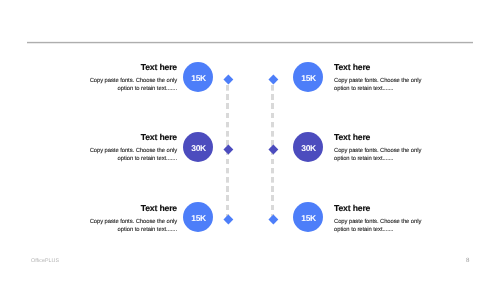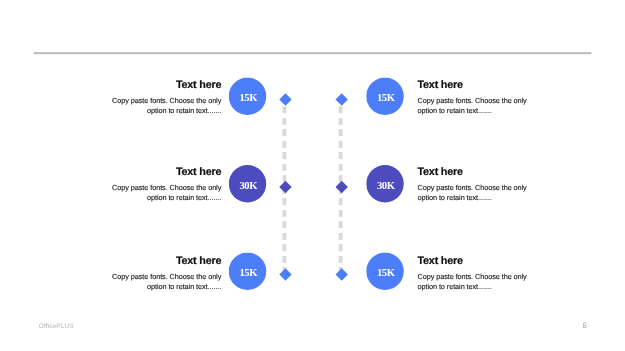--- a/index.html
+++ b/index.html
@@ -8,21 +8,21 @@
   .toprule{position:absolute;left:27.4px;top:41px;width:445.5px;height:3px;background:linear-gradient(to bottom,rgba(255,255,255,0) 0%,rgba(255,255,255,0) 13%,#c8c8c8 30%,#aeaeae 50%,#c5c5c5 72%,rgba(255,255,255,0) 90%,rgba(255,255,255,0) 100%);}
   .row{position:absolute;left:0;width:500px;height:30px;}
   .row-1{top:63.3px;}
   .row-2{top:133.45px;}
   .row-3{top:203.6px;}
   .textblock{position:absolute;top:0;width:88px;}
   .textblock.left{left:88.8px;text-align:right;}
   .textblock.right{left:334.2px;text-align:left;}
   .title{will-change:transform;font-size:8.6px;font-weight:bold;color:#101010;letter-spacing:-0.15px;line-height:9px;-webkit-text-stroke:0.16px #101010;}
   .body{will-change:transform;font-size:5.85px;color:#1a1a1a;line-height:7.95px;margin-top:6.0px;letter-spacing:-0.06px;-webkit-text-stroke:0.1px #1a1a1a;}
-  .circle{position:absolute;top:-1.2px;will-change:transform;width:30px;height:30px;border-radius:50%;display:flex;align-items:center;justify-content:center;color:#fff;font-size:8.5px;font-weight:bold;letter-spacing:-0.35px;line-height:1;padding-top:1.8px;padding-left:1.2px;box-sizing:border-box;font-family:Liberation Serif, serif;}
+  .circle{position:absolute;top:-1.2px;will-change:transform;width:30px;height:30px;border-radius:50%;display:flex;align-items:center;justify-content:center;color:#fff;font-size:8.5px;font-weight:bold;letter-spacing:-0.35px;line-height:1;padding-top:1.8px;padding-left:1.2px;box-sizing:border-box;}
   .circle-left{left:183px;}
   .circle-right{left:293px;}
   .diamond{position:absolute;top:12.9px;width:6.75px;height:6.75px;transform:rotate(45deg);}
   .diamond-left{left:224.6px;}
   .diamond-right{left:270.1px;}
   .connector{position:absolute;width:2.8px;top:84.7px;height:134px;
      background-image:repeating-linear-gradient(to bottom,#d9d9d9 0 5.3px,rgba(217,217,217,0) 5.9px 9.2px);}
   .connector-left{left:225.9px;}
   .connector-right{left:271.4px;}
   .footer{will-change:transform;position:absolute;left:31.3px;top:257.5px;font-size:5.3px;color:#b4b4b4;letter-spacing:0.05px;}

